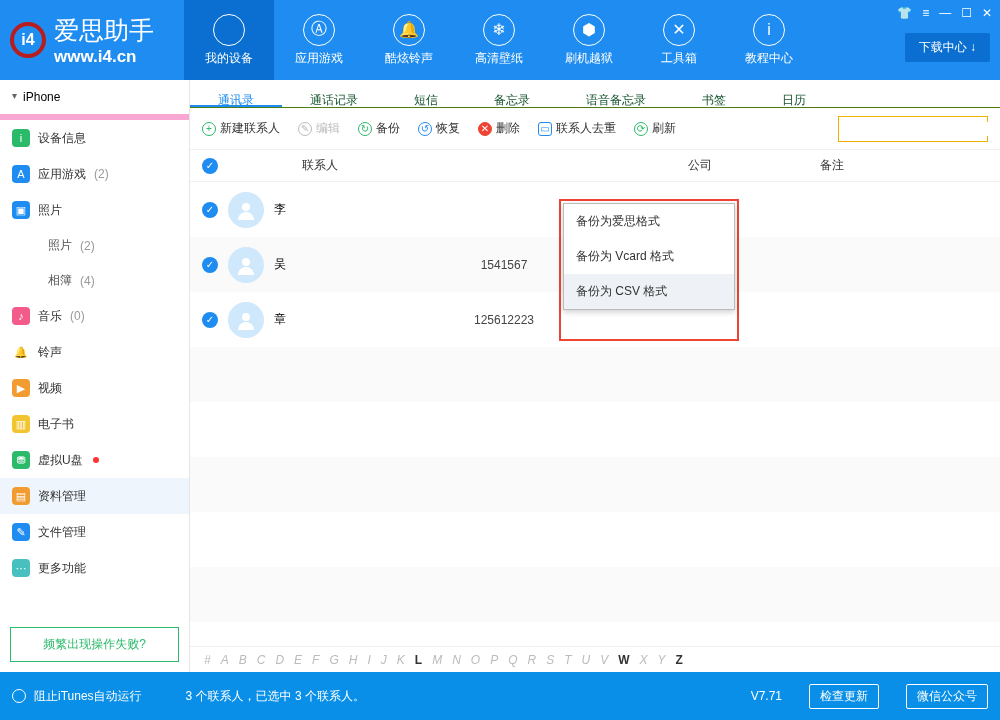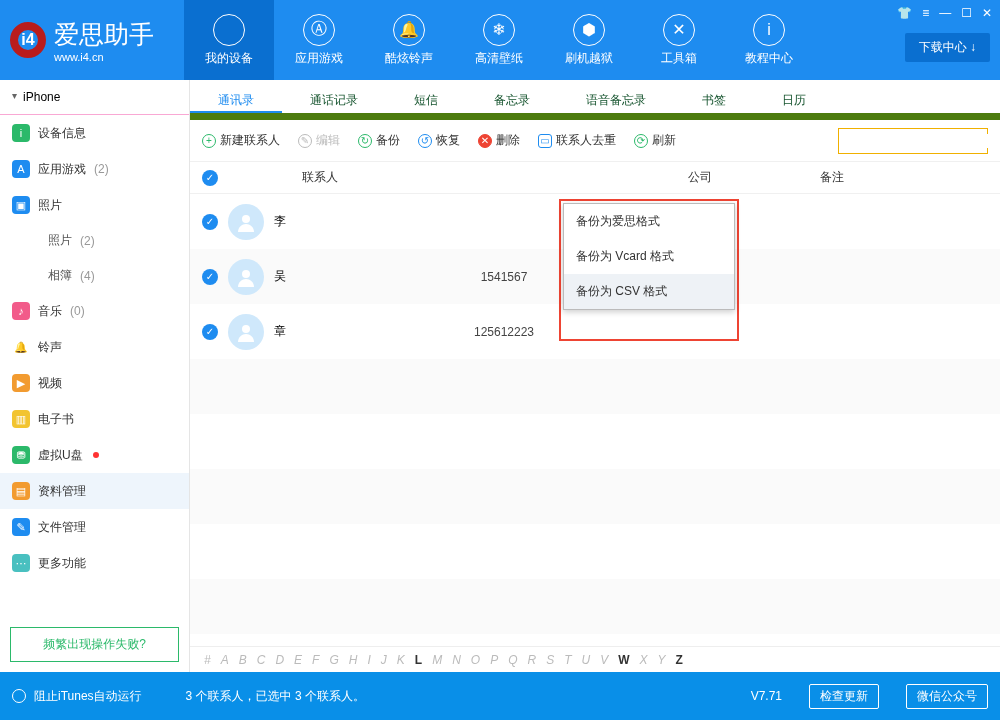--- a/index.html
+++ b/index.html
@@ -1,44 +1,44 @@
 <!DOCTYPE html>
 <html><head>
 <meta charset="utf-8">
 <style>
 *{box-sizing:border-box;margin:0;padding:0;font-family:"Microsoft YaHei",Arial,sans-serif;font-size:12px;}
 body{width:1000px;height:720px;overflow:hidden;background:#fff;display:flex;flex-direction:column;}
 .header{height:80px;background:#1e8cf0;display:flex;align-items:center;padding:0 10px;position:relative;}
 .logo{display:flex;align-items:center;gap:8px;color:#fff;margin-right:30px;}
-.logo-icon{width:36px;height:36px;border:8px solid #b91c1c;border-radius:50%;display:flex;align-items:center;justify-content:center;font-weight:bold;font-size:16px;}
+.logo-icon{width:36px;height:36px;border:4px solid #b91c1c;border-radius:50%;display:flex;align-items:center;justify-content:center;font-weight:bold;font-size:16px;}
 .logo-text{display:flex;flex-direction:column;}
 .logo-title{font-size:25px;font-weight:normal;}
-.logo-url{font-size:11px;}
+.logo-url{font-size:17px;font-weight:bold;}
 .nav-items{display:flex;gap:0;}
 .nav-item{display:flex;flex-direction:column;align-items:center;justify-content:center;color:#fff;width:90px;height:80px;cursor:pointer;}
 .nav-item.active{background:#0a6fd0;}
 .nav-icon{width:32px;height:32px;border:1.5px solid #fff;border-radius:50%;display:flex;align-items:center;justify-content:center;font-size:16px;margin-bottom:4px;}
 .nav-label{font-size:12px;}
 .title-controls{position:absolute;top:6px;right:8px;display:flex;gap:10px;color:#fff;font-size:12px;}
 .tc-btn{cursor:pointer;}
 .download-btn{position:absolute;right:10px;bottom:18px;background:#0a6fd0;color:#fff;padding:6px 14px;border-radius:2px;cursor:pointer;}
 .body{flex:1;display:flex;overflow:hidden;}
 .sidebar{width:190px;border-right:1px solid #e5e5e5;display:flex;flex-direction:column;}
-.device-header{padding:10px 12px;border-bottom:1px solid #f9a8d4;display:flex;align-items:flex-start;cursor:pointer;}
+.device-header{padding:10px 12px;border-bottom:6px solid #f9a8d4;display:flex;align-items:flex-start;cursor:pointer;}
 .device-header::before{content:"▾";margin-right:6px;color:#666;font-size:10px;}
 .sb-list{flex:1;overflow:auto;}
 .sb-item{display:flex;align-items:center;padding:9px 12px;cursor:pointer;gap:8px;color:#333;}
 .sb-item.selected{background:#eef5fc;}
 .sb-item.indent{padding-left:48px;color:#555;}
 .sb-ico{width:18px;height:18px;border-radius:4px;display:inline-flex;align-items:center;justify-content:center;color:#fff;font-size:11px;}
 .sb-count{color:#999;}
 .red-dot{width:6px;height:6px;background:#f33;border-radius:50%;display:inline-block;margin-left:2px;}
 .help-box{margin:10px;border:1px solid #2bb96a;color:#2bb96a;text-align:center;padding:8px 0;cursor:pointer;}
 .main{flex:1;display:flex;flex-direction:column;position:relative;}
-.subtabs{display:flex;border-bottom:7px solid #4d7c0f;height:40px;}
+.subtabs{display:flex;border-bottom:1px solid #4d7c0f;height:28px;}
 .subtab{flex:0 0 auto;padding:0 28px;line-height:40px;color:#14532d;cursor:pointer;}
 .subtab.active{color:#1e8cf0;border-bottom:2px solid #1e8cf0;}
 .toolbar{display:flex;align-items:center;height:42px;padding:0 12px;gap:18px;border-bottom:1px solid #f0f0f0;position:relative;}
 .tb-btn{display:flex;align-items:center;gap:4px;cursor:pointer;color:#333;}
 .tb-ico{width:14px;height:14px;border-radius:50%;display:inline-flex;align-items:center;justify-content:center;font-size:10px;border:1.5px solid;}
 .search{margin-left:auto;width:150px;height:26px;border:1px solid #f0b000;display:flex;align-items:center;padding:0 6px;}
 .search input{border:none;outline:none;flex:1;}
 .columns{display:flex;height:32px;align-items:center;border-bottom:1px solid #f0f0f0;padding-left:12px;color:#333;}
 .col-check{width:28px;}
 .col-name{width:180px;text-align:center;}

